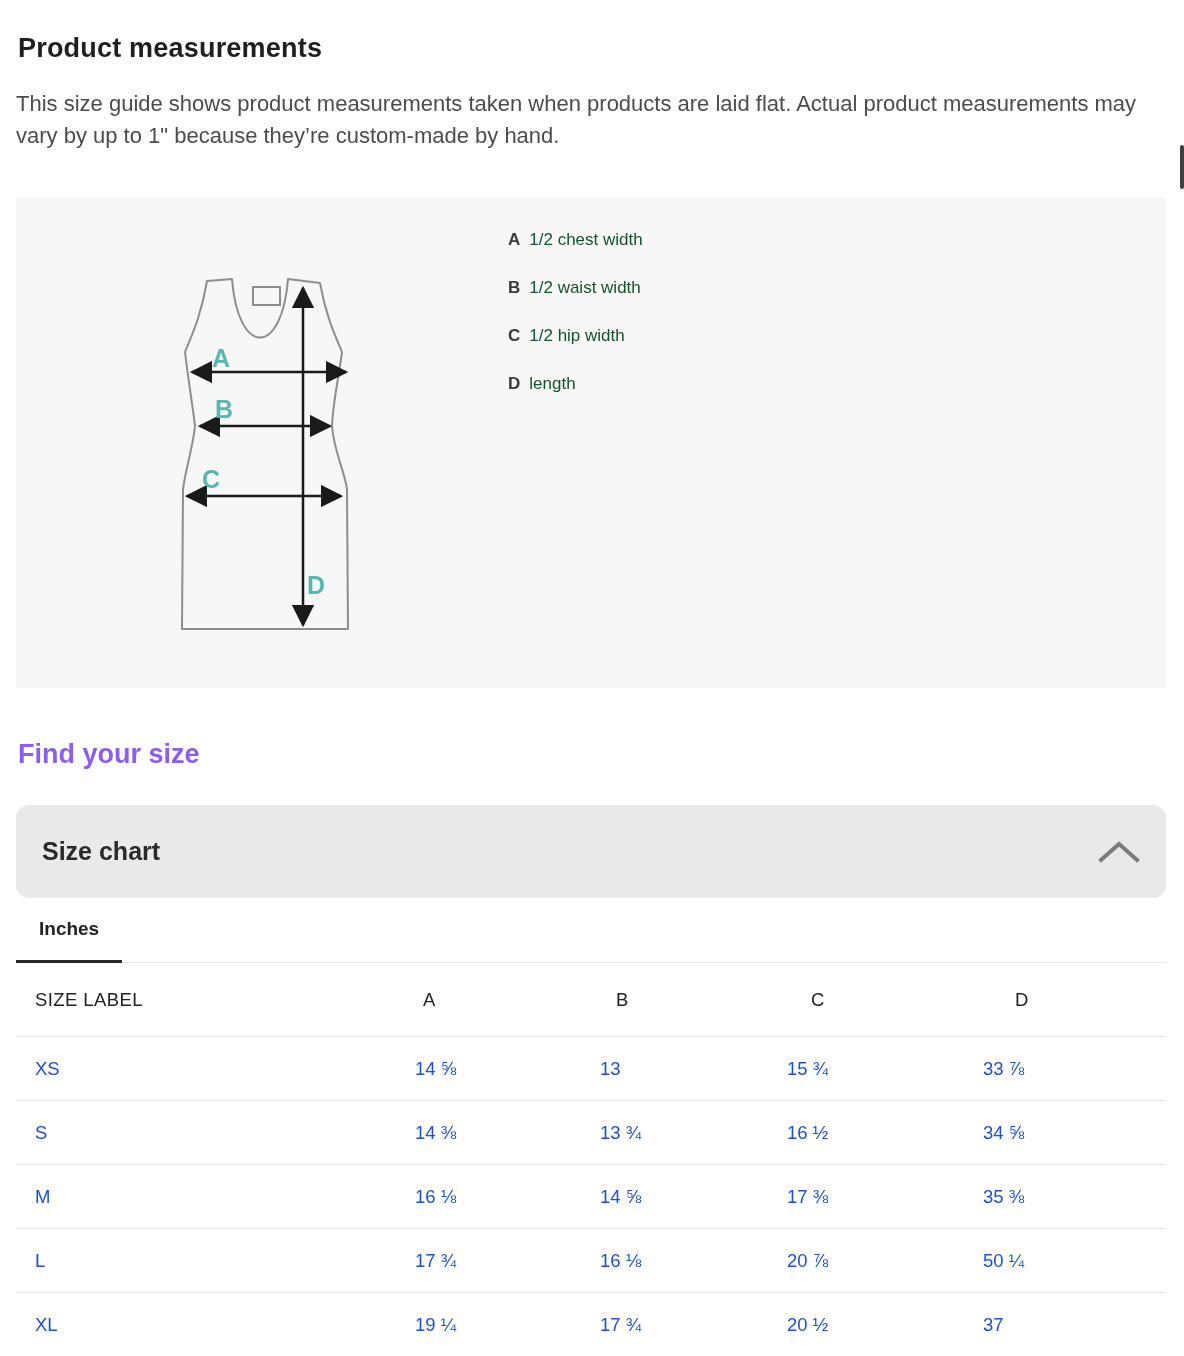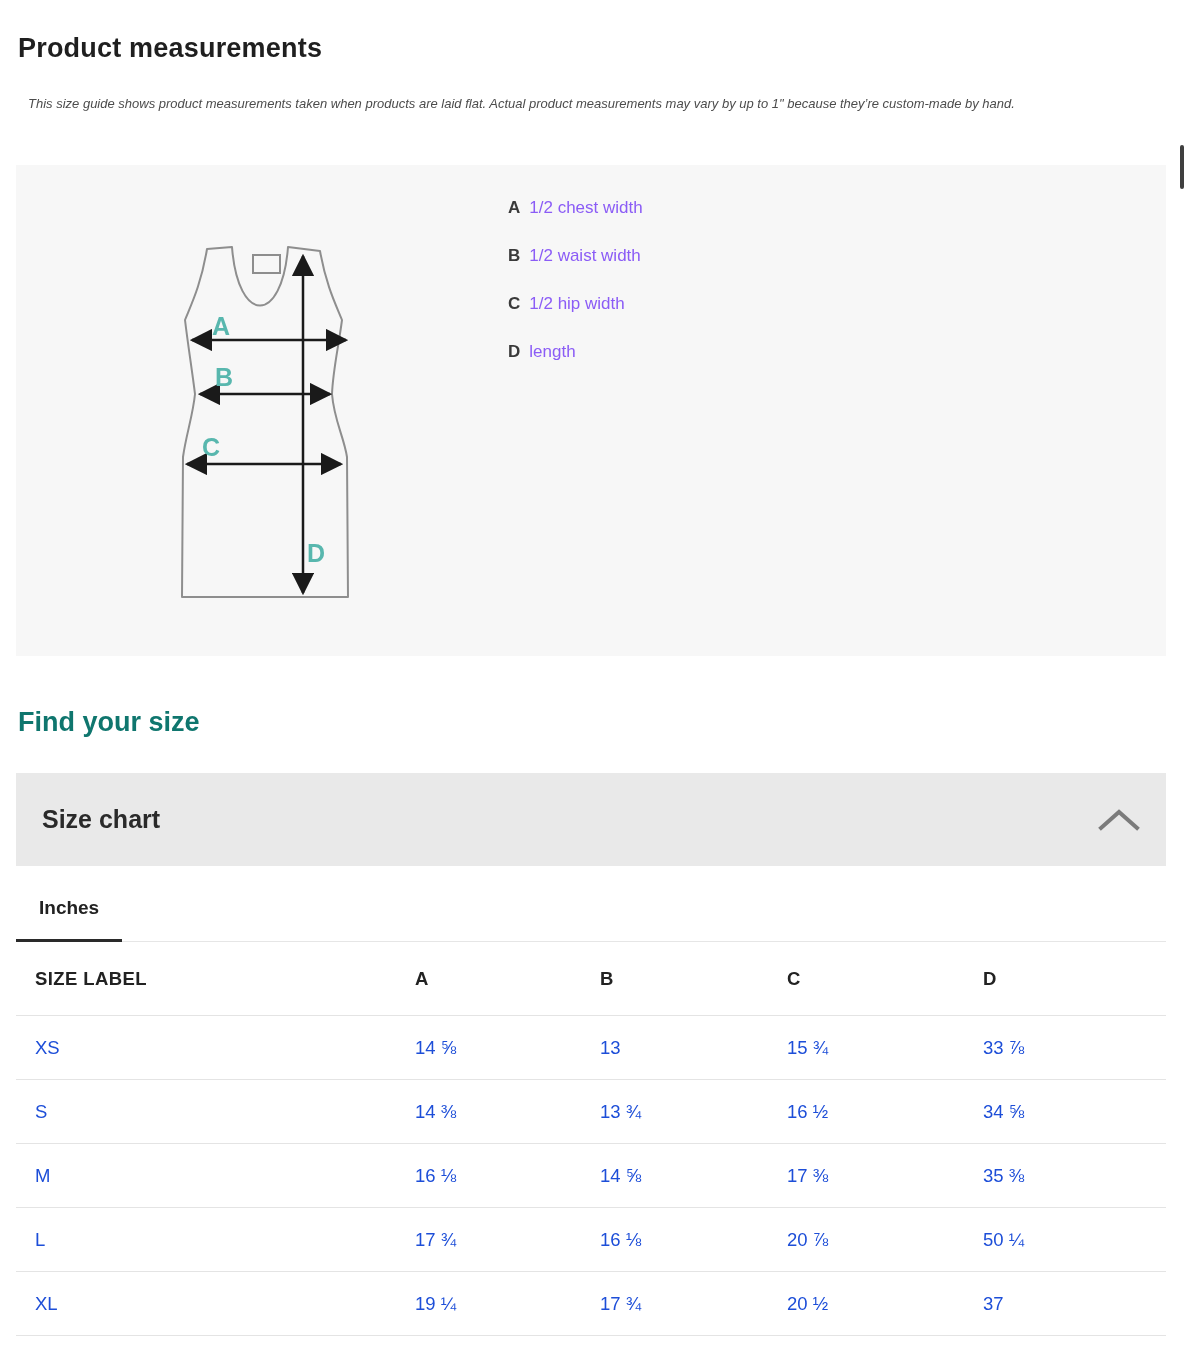--- a/index.html
+++ b/index.html
@@ -11,58 +11,59 @@
     color: #222;
   }
   .page { width: 1184px; height: 1356px; position: relative; }
 
   h1.page-title {
     margin: 33px 16px 12px 18px;
     font-size: 27px; font-weight: bold; color: #1f1f1f;
     letter-spacing: 0.2px;
   }
   p.page-desc {
-    margin: 24px 16px 0 28px;
+    margin: 24px 16px 0 16px;
     max-width: 1148px;
-    font-size: 13px; line-height: 32px; color: #4c4c4c; font-style: italic;
+    font-size: 22px; line-height: 32px; color: #4c4c4c;
   }
 
   
   .panel {
     position: relative;
     margin: 45px 18px 0 16px;
     width: 1150px; height: 491px;
     background: #f7f7f7;
   }
   .panel svg.diagram { position: absolute; left: 0; top: 0; }
   .legend {
     position: absolute; left: 492px; top: 32px;
   }
   .legend-item {
     display: flex; align-items: baseline;
     margin-bottom: 27px;
     font-size: 17px; line-height: 21px;
   }
   .legend-key { font-weight: bold; color: #3a3a3a; margin-right: 9px; }
-  .legend-text { color: #8b5cf6; }
+  .legend-text { color: #14532d; }
 
   
   h2.find-size-title {
     margin: 51px 16px 0 18px;
-    font-size: 27px; font-weight: bold; color: #0f766e;
+    font-size: 27px; font-weight: bold; color: #8b5cf6;
   }
 
   
   .accordion {
-    margin: 35px 18px 11px 16px;
+    margin: 35px 18px 0 16px;
     width: 1150px; height: 93px;
     background: #e9e9e9;
     display: flex; align-items: center; justify-content: space-between;
     padding: 0 26px;
     cursor: pointer;
+    border-radius: 13px;
   }
   .accordion-title { font-size: 25px; font-weight: bold; color: #2a2a2a; }
   .chevron { display: block; }
 
   
   .tabs {
     margin: 0 18px 0 16px; width: 1150px; height: 65px;
     display: flex; gap: 24px;
     border-bottom: 1px solid #e6e6e6;
   }
@@ -81,21 +82,21 @@
   .trow {
     display: grid;
     grid-template-columns: 399px 185px 187px 196px 1fr;
     align-items: center;
     height: 64px;
     border-bottom: 1px solid #e4e4e4;
     font-size: 18.5px; color: #1d4ed8;
   }
   .trow.thead {
     height: 74px;
-    font-weight: bold; color: #222;
+    font-weight: normal; color: #222; gap: 8px;
   }
   .trow .c0 { padding-left: 19px; }
   .trow.thead .c0 { letter-spacing: 0.4px; }
 
   
   .scrollbar-thumb {
     position: absolute; right: 0; top: 112px;
     width: 4px; height: 44px; border-radius: 2px;
     background: #3f3f3f;
   }

